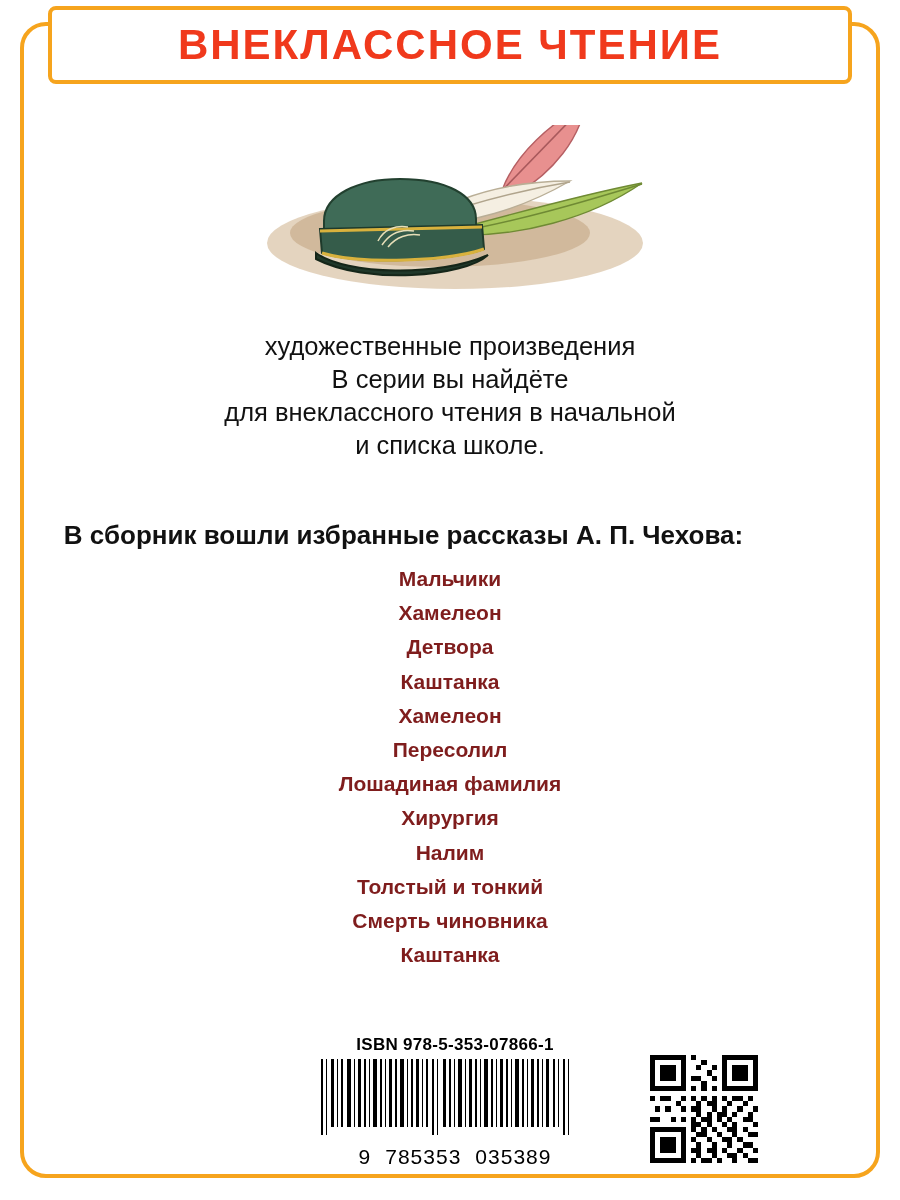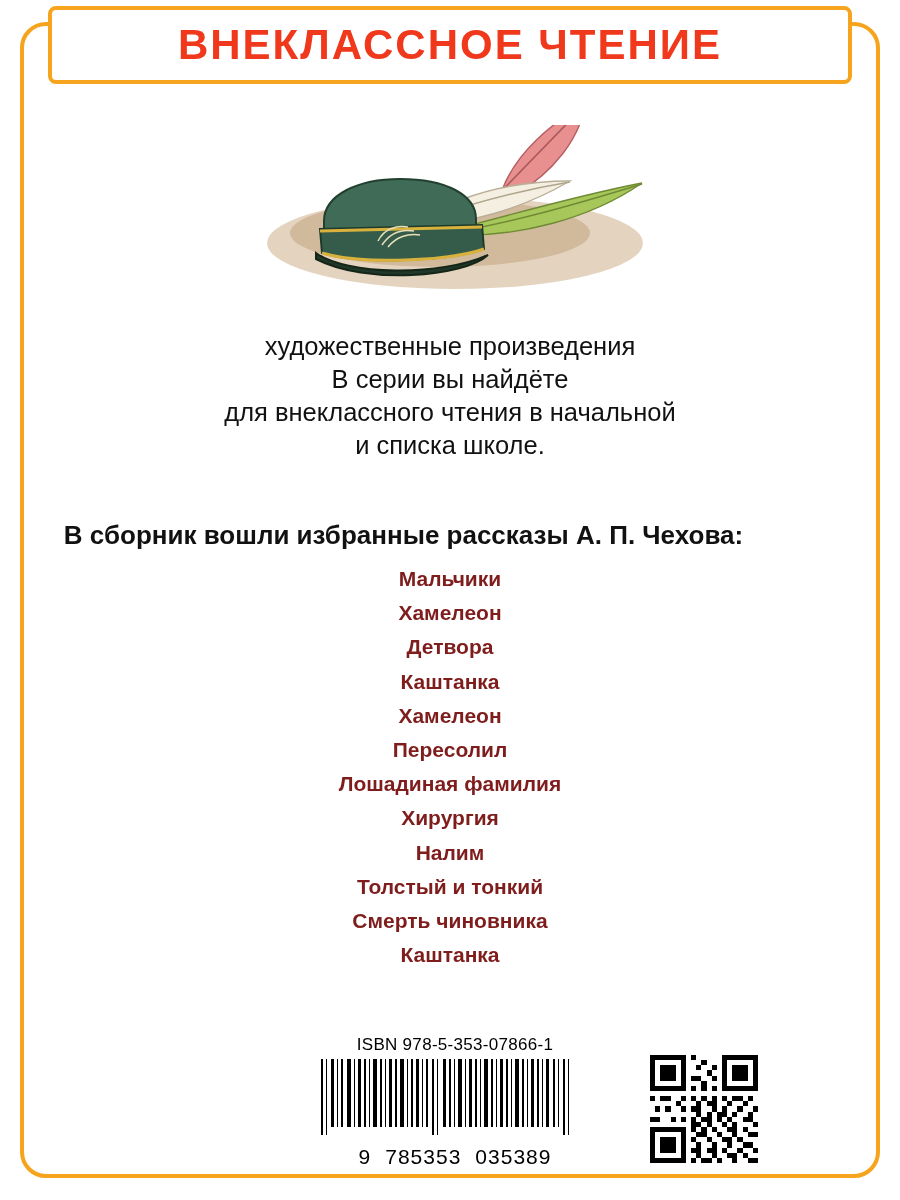--- a/index.html
+++ b/index.html
@@ -113,20 +113,21 @@
     left: 310px;
     top: 1035px;
     width: 290px;
     text-align: center;
   }
   .isbn-text {
     font-size: 17px;
     color: #000000;
     letter-spacing: 0.3px;
     font-family: "Liberation Sans", sans-serif;
+    font-weight: bold;
   }
   .barcode {
     margin-top: 4px;
     height: 84px;
     display: flex;
     align-items: flex-end;
     justify-content: center;
     gap: 0;
   }
   .barnum {

